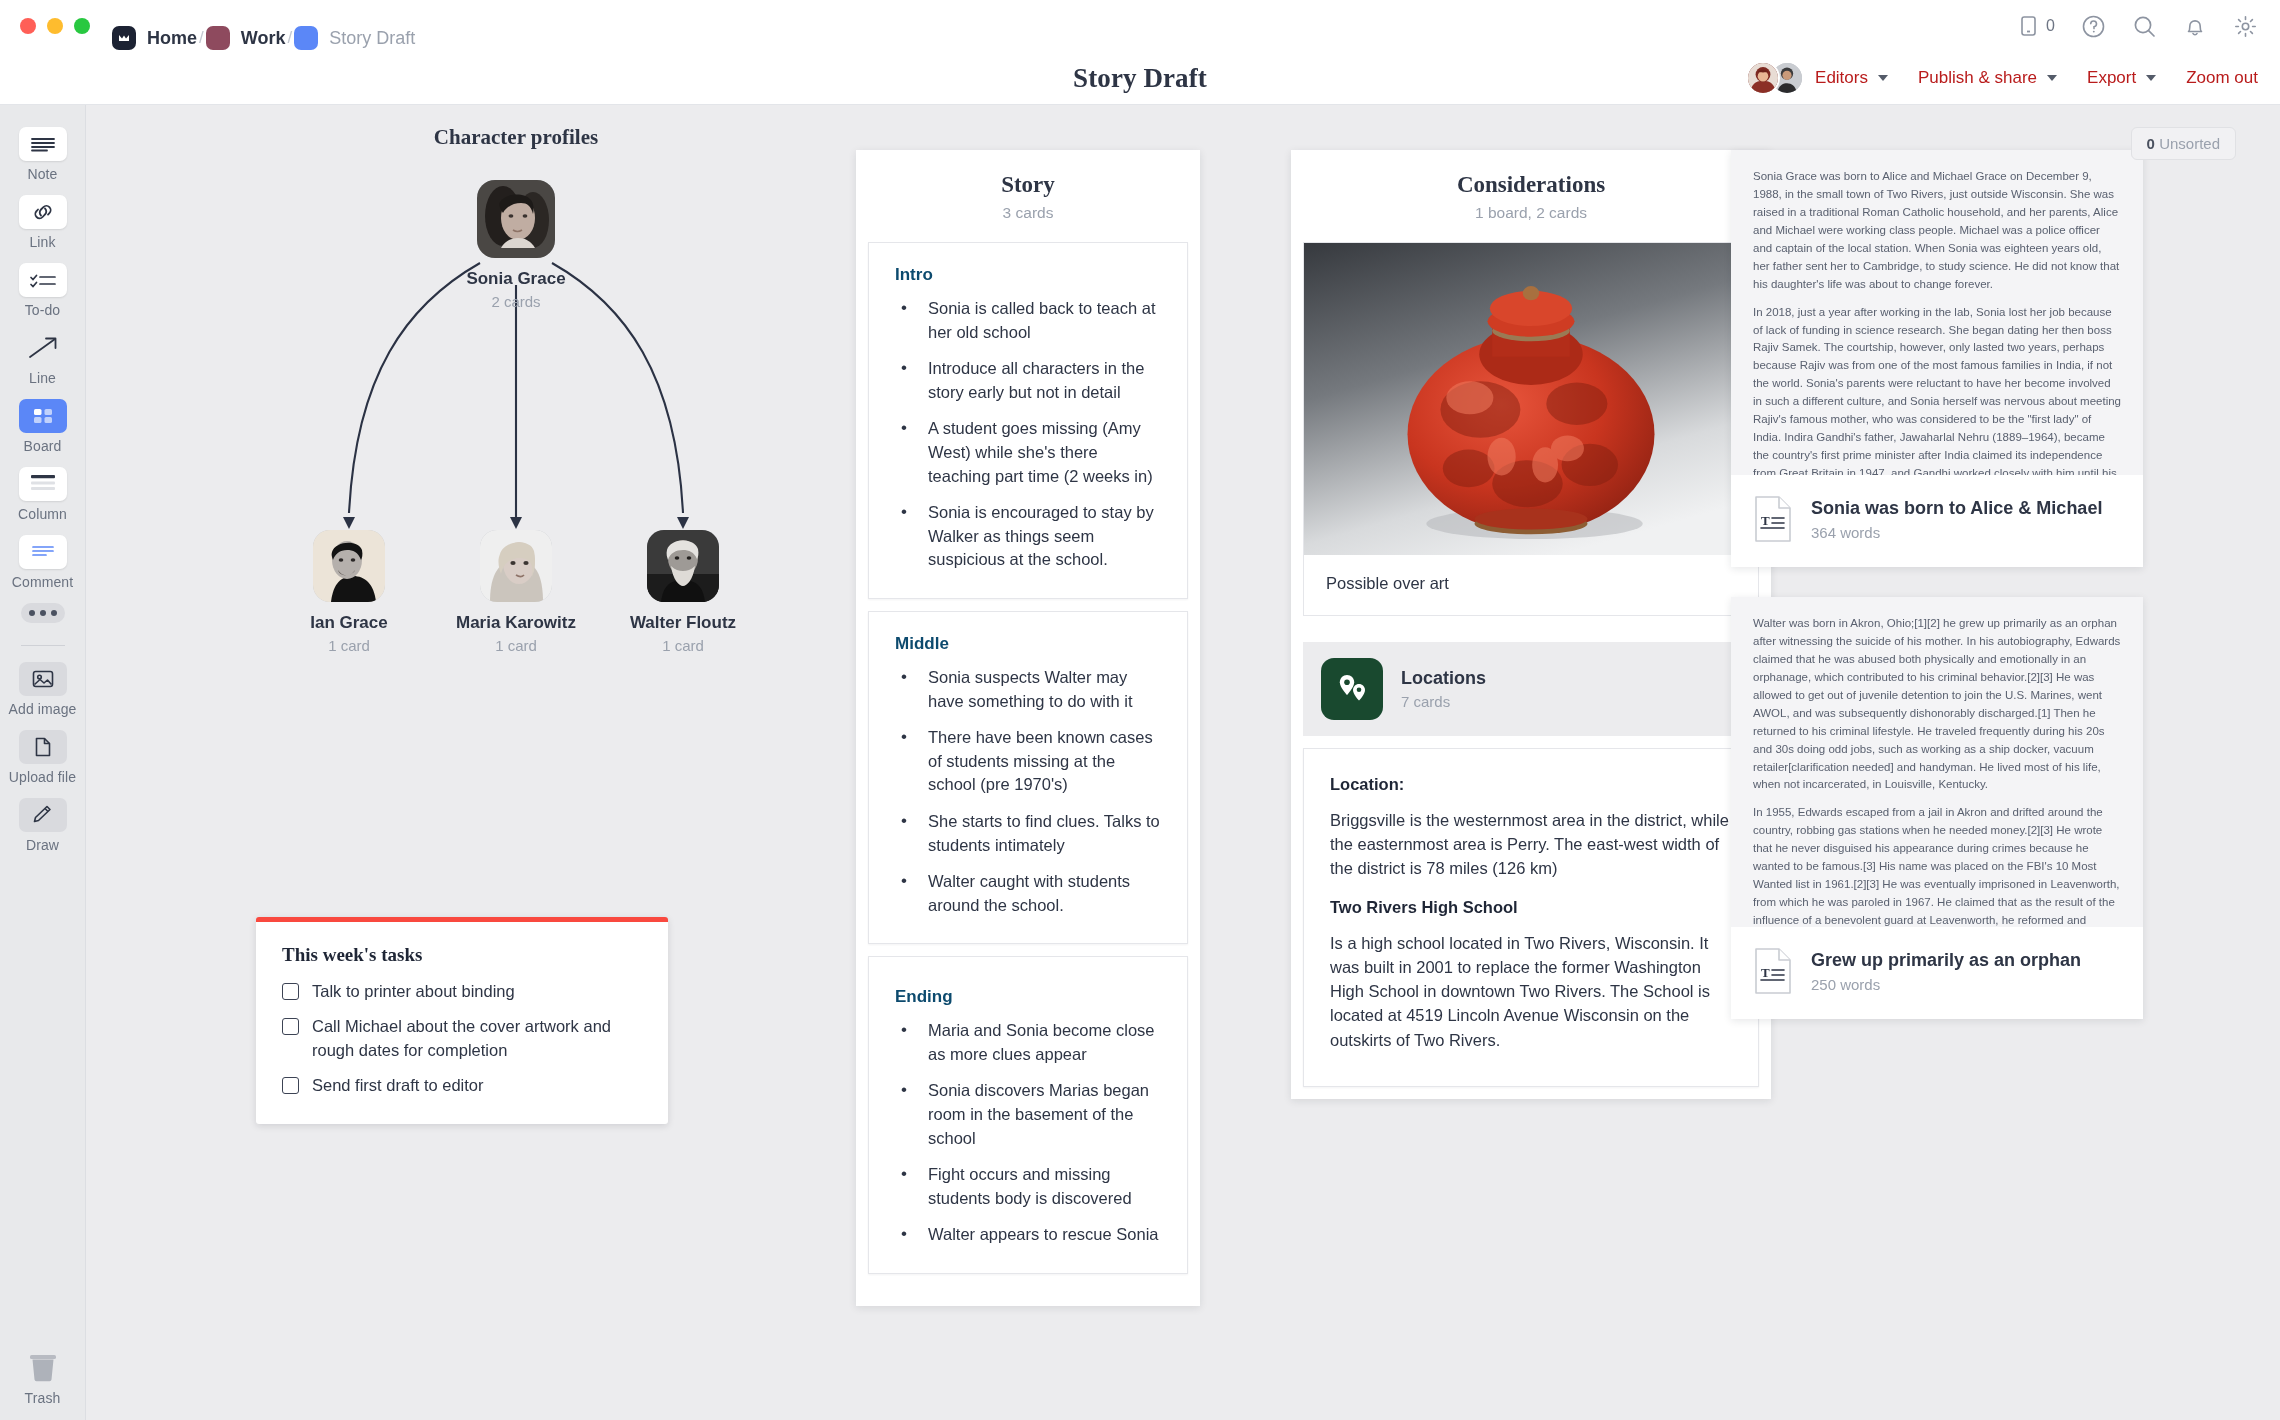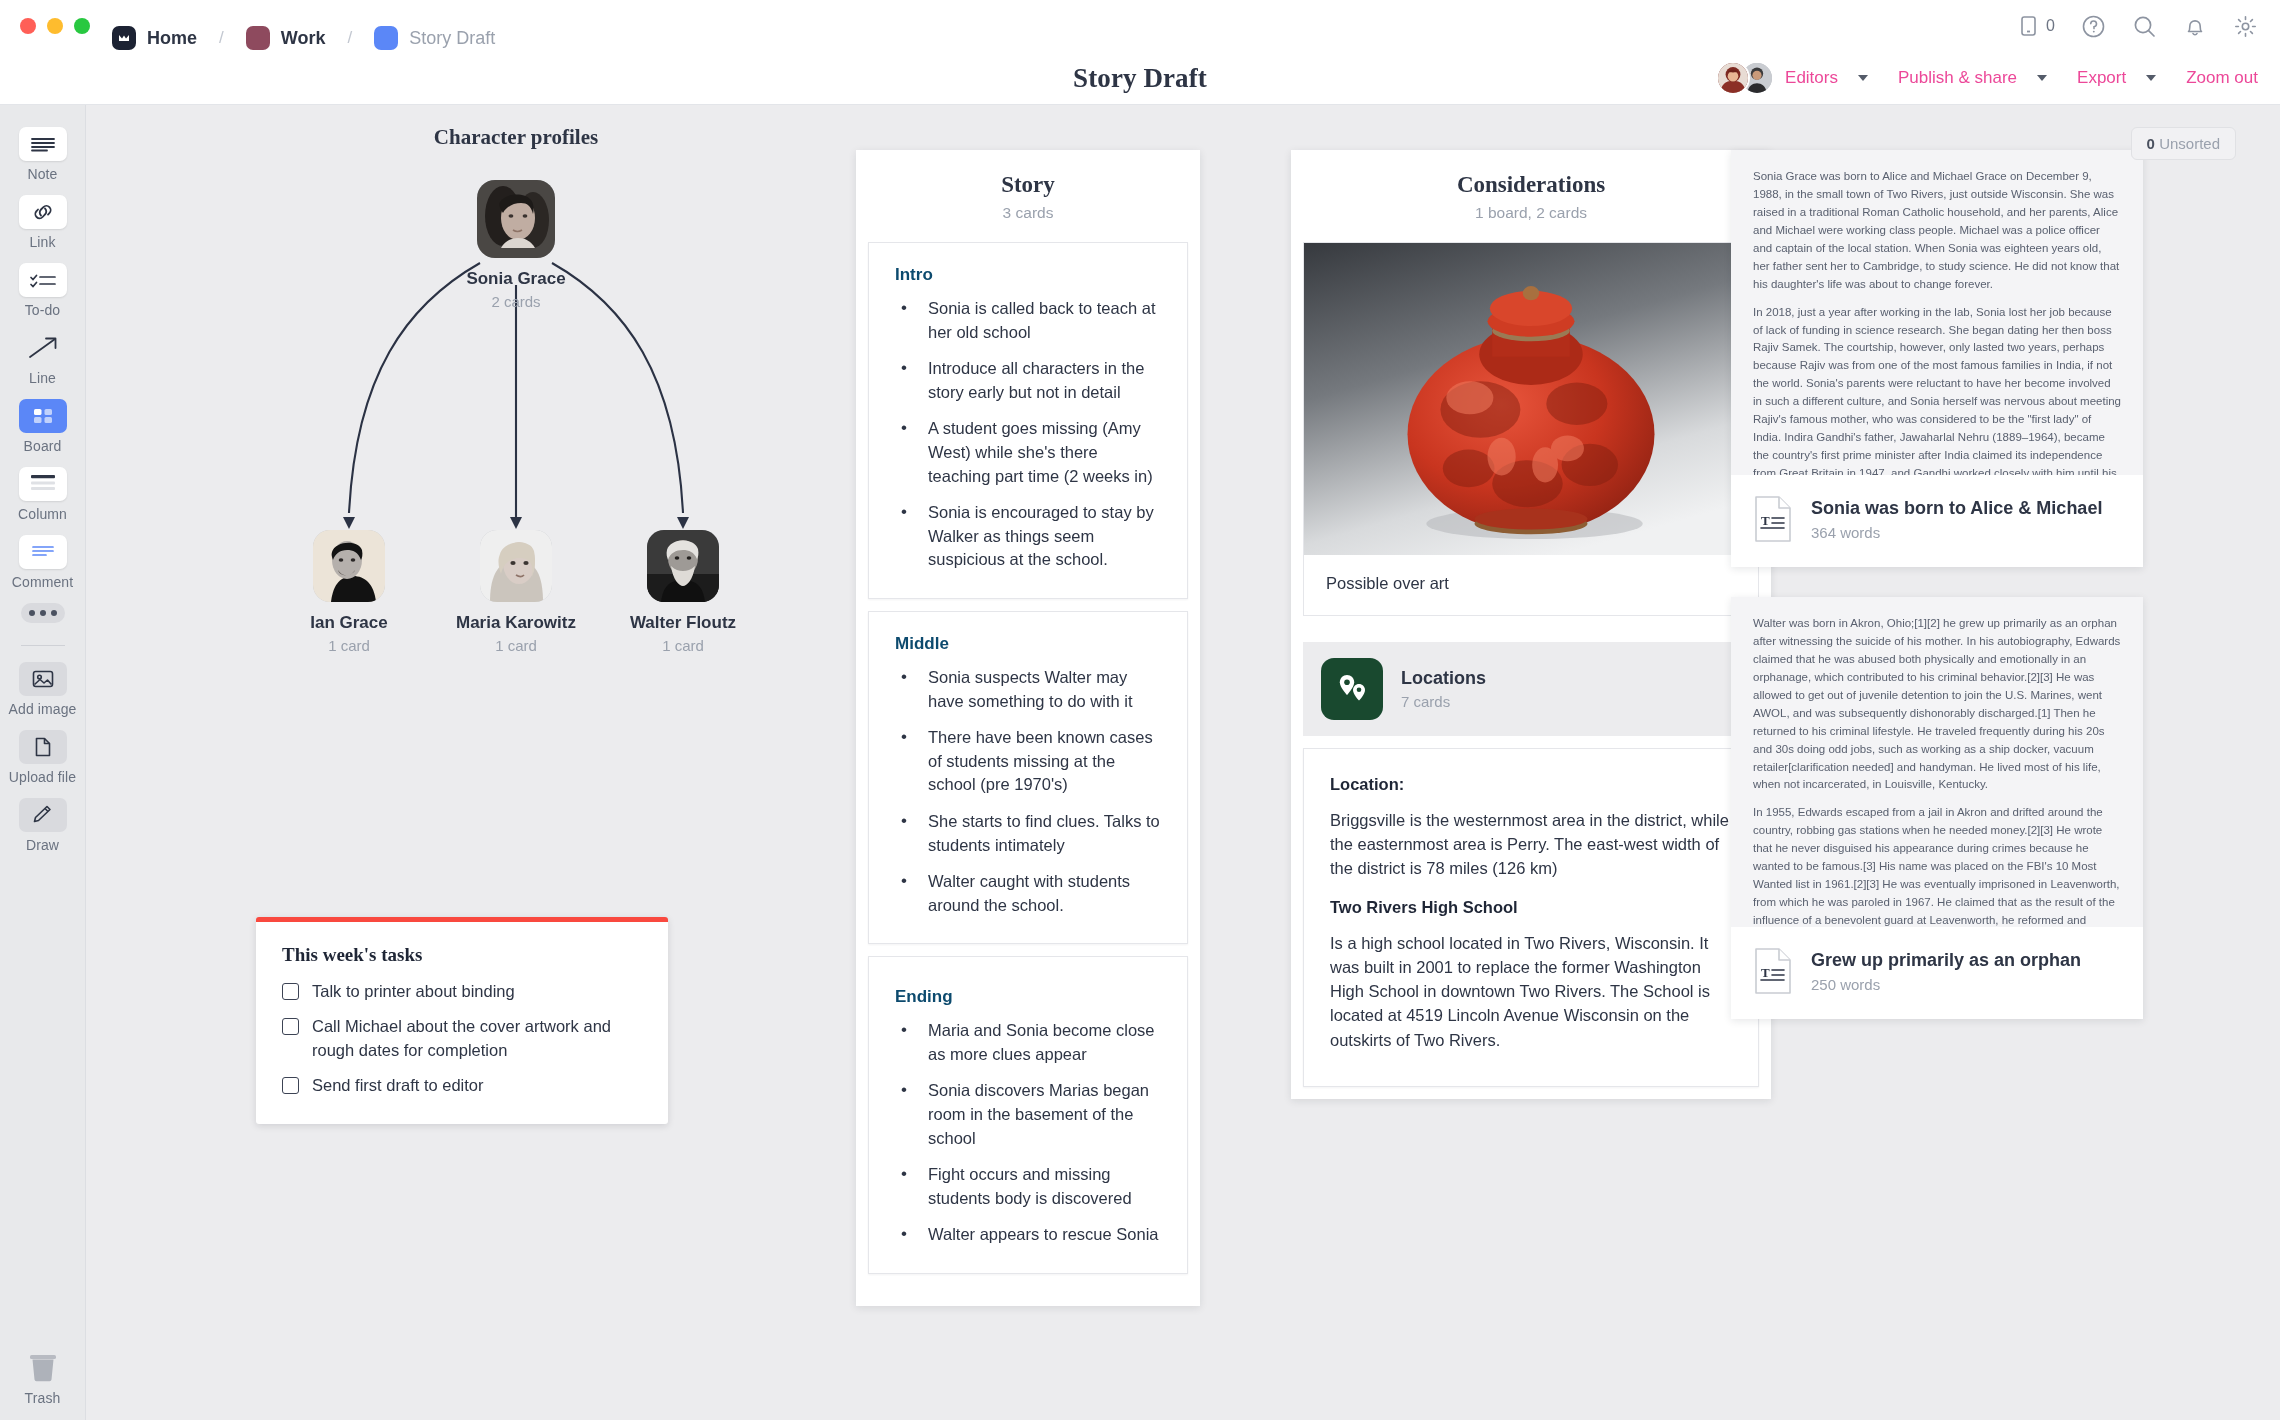--- a/index.html
+++ b/index.html
@@ -16,21 +16,21 @@
   .titlebar {
     position: absolute; top:0; left:0; right:0; height: 52px;
     background:#fff; display:flex; align-items:center; padding-left: 20px;
   }
   .traffic { display:flex; align-items:center; gap:11px; margin-right: 22px; }
   .dot { width:16px; height:16px; border-radius:50%; }
   .dot.r { background:#ff5f57; }
   .dot.y { background:#febc2e; }
   .dot.g { background:#28c840; }
 
-  .crumbs { display:flex; align-items:center; gap:20px; font-size:18px;margin-top:24px; }
+  .crumbs { display:flex; align-items:center; gap:0; font-size:18px;margin-top:24px; }
   .crumb { display:flex; align-items:center; gap:11px; cursor:pointer; }
   .crumb-ico { width:24px; height:24px; border-radius:7px; flex:none; display:flex; align-items:center; justify-content:center; }
   .crumb-ico.home { background:#1c2233; }
   .crumb-ico.work { background:#8e4a5e; }
   .crumb-ico.draft { background:#5b87f7; }
   .crumb-label { font-weight:700; color:#2e3545; font-size:18px; white-space:nowrap; }
   .crumb-label.dim { font-weight:400; color:#9aa1ad; }
   .sep { color:#c3c8d1; font-size:17px; padding:0 2px; }
 
   .tb-right { margin-left:auto; display:flex; align-items:center; gap:26px; padding-right:22px; }
@@ -47,21 +47,21 @@
     font-family:"Liberation Serif", serif; font-weight:700; font-size:27px; color:#2e3545;
     letter-spacing:0.1px;
   }
   .hdr-right { margin-left:auto; display:flex; align-items:center; gap:30px; padding-right:22px; z-index:2; }
   .editors { display:flex; align-items:center; gap:11px; cursor:pointer; }
   .avatars { position:relative; width:58px; height:34px; }
   .av { position:absolute; top:0; width:34px; height:34px; border-radius:50%; border:2px solid #fff; overflow:hidden; }
   .av1 { left:0; background:#7b2f2a; z-index:2; }
   .av2 { left:24px; background:#b9bcc2; z-index:1; }
   .av-face { position:absolute; inset:0; }
-  .hdr-link { font-size:17px; color:#ec4899; display:flex; align-items:center; gap:20px; cursor:pointer; white-space:nowrap; }
+  .hdr-link { font-size:17px; color:#b91c1c; display:flex; align-items:center; gap:10px; cursor:pointer; white-space:nowrap; }
   .caret { width:0;height:0;border-left:5px solid transparent;border-right:5px solid transparent;border-top:6px solid #545b69; }
 
   
   .toolbar {
     position:absolute; top:105px; left:0; width:86px; bottom:0;
     background:#e8e9eb; border-right:1px solid #dcdee2;
     display:flex; flex-direction:column; align-items:center; padding-top:22px;
   }
   .tool { width:100%; display:flex; flex-direction:column; align-items:center; margin-bottom:13px; cursor:pointer; }
   .tool-box {

